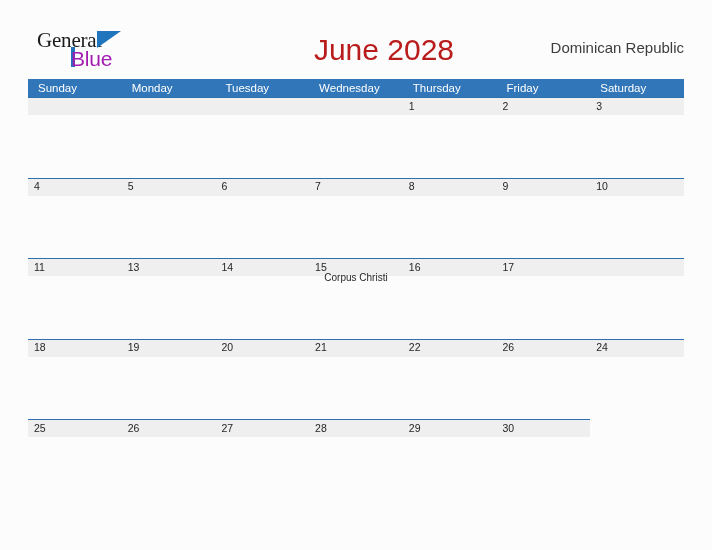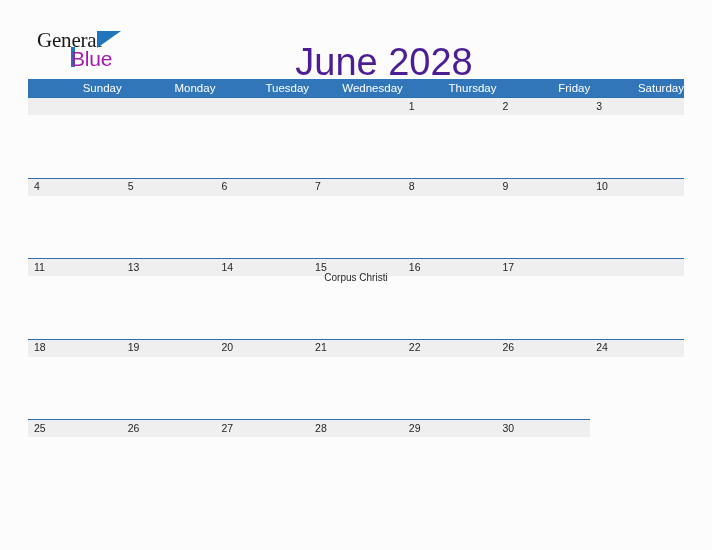--- a/index.html
+++ b/index.html
@@ -71,25 +71,25 @@
     left: 43px;
     top: 17px;
     width: 4px;
     height: 20px;
     background: #2175bd;
   }
 
   .month-title {
     position: absolute;
     left: 156px;
-    top: 16px;
+    top: 4px;
     width: 400px;
     text-align: center;
-    font-size: 38px;
-    color: #4c1d95;
+    font-size: 30px;
+    color: #b91c1c;
     font-family: "Liberation Sans", sans-serif;
     line-height: 48px;
     white-space: nowrap;
   }
 
   .country {
     position: absolute;
     right: 0;
     top: 0;
     font-size: 15px;
@@ -116,21 +116,20 @@
   .weekday {
     width: 93.714px;
     height: 18px;
     line-height: 18px;
     color: #ffffff;
     font-size: 11.5px;
     font-family: "Liberation Sans", sans-serif;
     padding-left: 10px;
     box-sizing: border-box;
     white-space: nowrap;
-    text-align: right;
   }
 
   .week-row {
     position: relative;
     width: 656px;
     height: 80.5px;
   }
 
   .week-band {
     position: absolute;
@@ -192,20 +191,21 @@
 
     <a class="logo" href="#">
       <span class="logo-general">General</span>
       <span class="logo-tri"></span>
       <span class="logo-bluebar"></span>
       <span class="logo-blue">Blue</span>
     </a>
 
     <div class="month-title">June 2028</div>
 
+    <div class="country">Dominican Republic</div>
 
   </div>
 
   <div class="calendar">
     <div class="weekday-row" id="weekday-row">
         <div class="weekday">Sunday</div>
         <div class="weekday">Monday</div>
         <div class="weekday">Tuesday</div>
         <div class="weekday">Wednesday</div>
         <div class="weekday">Thursday</div>

